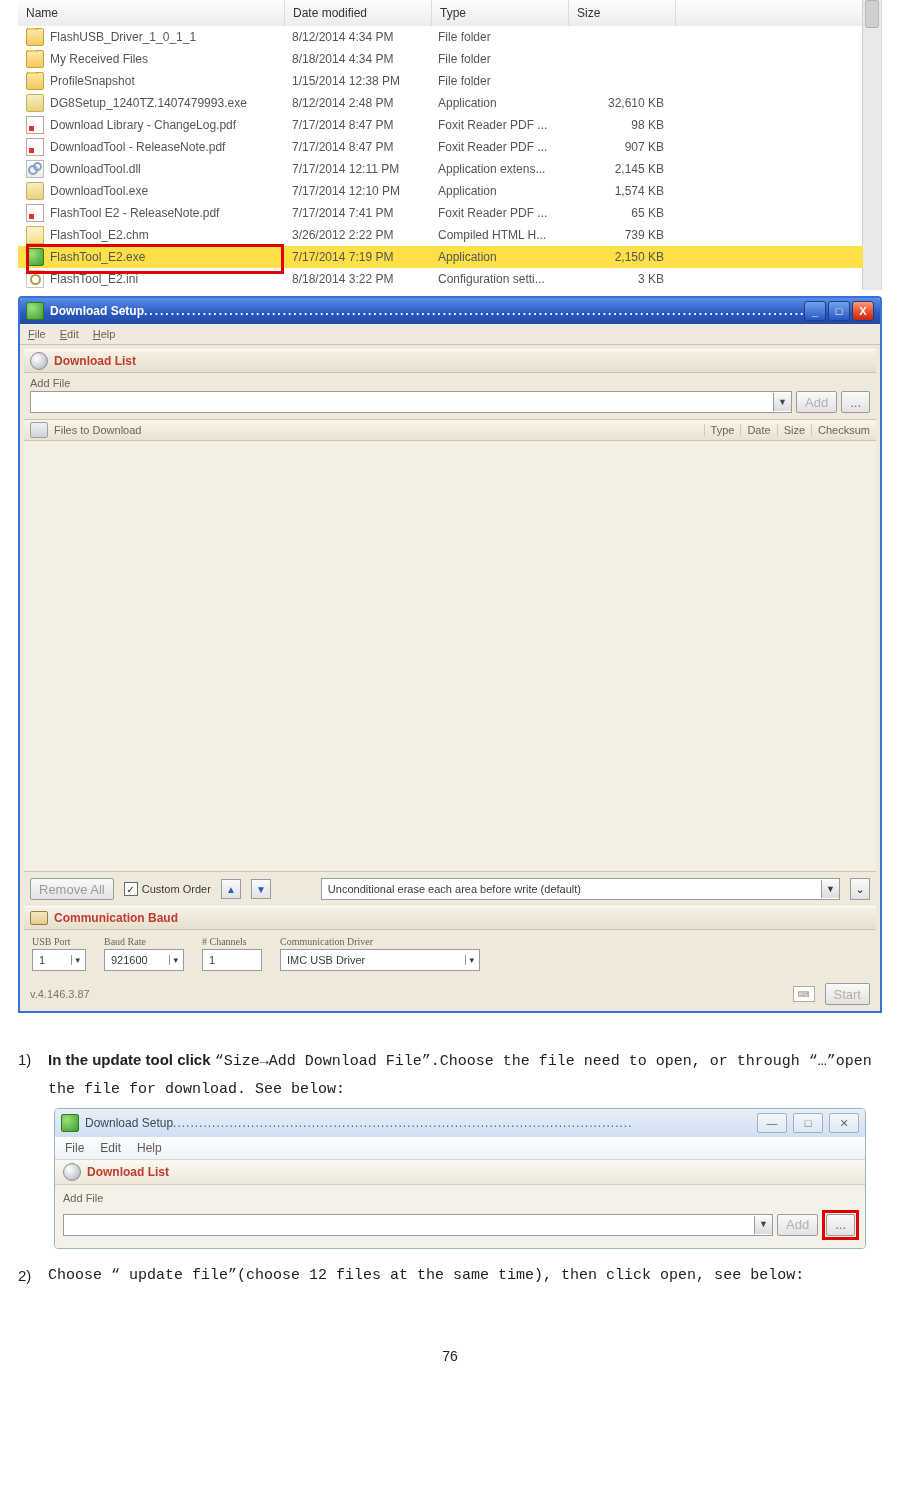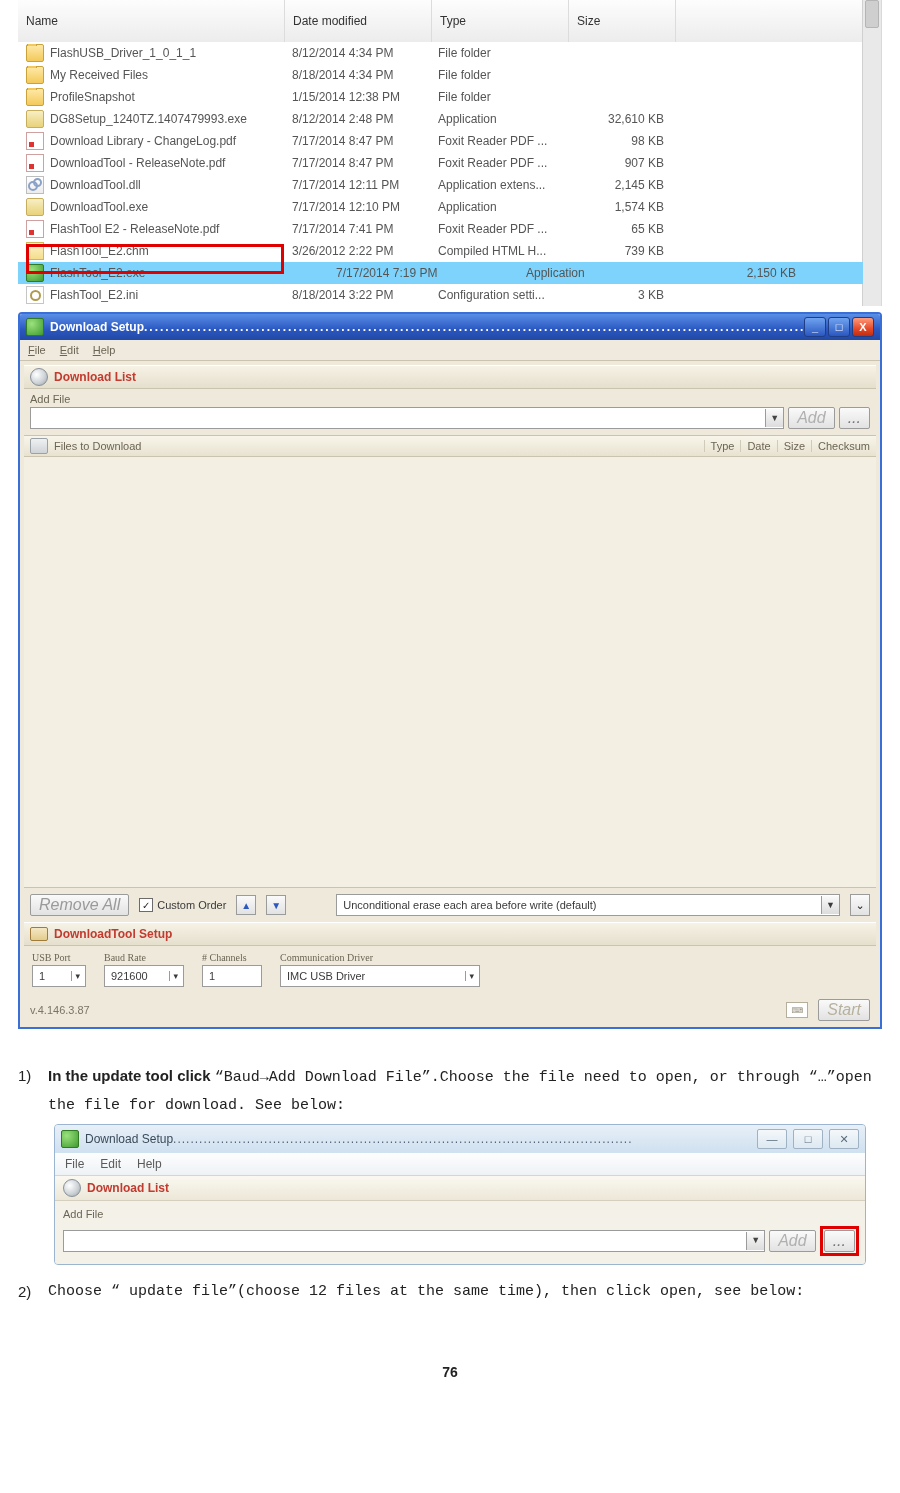--- a/index.html
+++ b/index.html
@@ -1,34 +1,34 @@
 <!DOCTYPE html>
 <html><head>
 <meta charset="utf-8">
 <style>
   html,body{margin:0;padding:0;background:#fff;font-family:"Segoe UI",Tahoma,Arial,sans-serif;font-size:12px;color:#222;}
   .page{width:900px;margin:0 auto;padding:0 18px 40px 18px;box-sizing:border-box;}
   
   .explorer{position:relative;border:1px solid #d9d9d9;border-top:none;border-left:none;border-bottom:none;}
   .explorer .scroll-right{position:absolute;right:0;top:0;bottom:0;width:18px;background:#e9e9e9;border-left:1px solid #d0d0d0;}
   .explorer .scroll-right .thumb{position:absolute;left:2px;right:2px;top:0;height:26px;background:#cfcfcf;border:1px solid #b5b5b5;border-radius:2px;}
-  .ex-head{display:flex;align-items:stretch;height:42px;font-size:12px;color:#333;background:linear-gradient(#fdfdfd,#ececec);}
+  .ex-head{display:flex;align-items:stretch;height:26px;font-size:12px;color:#333;background:linear-gradient(#fdfdfd,#ececec);}
   .ex-head .col{display:flex;align-items:center;padding:0 8px;border-right:1px solid #dcdcdc;white-space:nowrap;}
   .col-name{width:250px;}
   .col-date{width:130px;}
   .col-type{width:120px;}
   .col-size{width:90px;justify-content:flex-start;}
   .ex-rows{padding-right:18px;}
   .ex-row{display:flex;align-items:center;height:22px;font-size:12px;color:#555;}
   .ex-row .cell{padding:0 8px;white-space:nowrap;overflow:hidden;text-overflow:ellipsis;}
   .ex-row .c-name{width:250px;display:flex;align-items:center;gap:6px;}
   .ex-row .c-date{width:130px;}
   .ex-row .c-type{width:120px;}
   .ex-row .c-size{width:90px;text-align:right;padding-right:18px;}
-  .ex-row.sel{background:#7dd3fc;gap:44px;}
+  .ex-row.sel{background:#fde047;}
   .ex-row.hl{position:relative;z-index:1;}
   .redbox{position:absolute;left:8px;width:252px;height:24px;border:3px solid #e00000;pointer-events:none;z-index:2;}
   .ficon{width:16px;height:16px;flex:none;display:inline-block;}
   
   .ic-folder{background:linear-gradient(#ffe9a8,#f3c95b);border:1px solid #caa23a;border-radius:2px;position:relative;}
   .ic-folder:before{content:"";position:absolute;left:0;top:-4px;width:8px;height:4px;background:#f3c95b;border:1px solid #caa23a;border-bottom:none;border-radius:2px 2px 0 0;}
   .ic-exe{background:linear-gradient(#f7eec3,#e8d27a);border:1px solid #c6ae5c;border-radius:2px;}
   .ic-pdf{background:#fff;border:1px solid #cfa0a0;position:relative;}
   .ic-pdf:before{content:"";position:absolute;left:2px;bottom:2px;width:5px;height:5px;background:#d33;}
   .ic-dll{background:linear-gradient(#fff,#ececec);border:1px solid #bdbdbd;position:relative;}
@@ -50,21 +50,21 @@
   .wbtn.close{background:linear-gradient(#ff9a7a,#e44a2a 60%,#c22b0f);}
   .xp-menu{height:20px;background:#efeadd;border-bottom:1px solid #c9c3b0;display:flex;align-items:center;gap:14px;padding:0 8px;font-size:11px;color:#6b6555;}
   .xp-menu span u{text-decoration:underline;}
   .xp-body{background:#eee9da;padding:4px 4px 2px 4px;}
   .section-hdr{display:flex;align-items:center;gap:6px;height:22px;background:linear-gradient(#f6f2e5,#e5dfcd);border-top:1px solid #fff;border-bottom:1px solid #c9c3b0;padding:0 6px;color:#c33a2f;font-weight:bold;font-size:12px;}
   .disc-ico{width:16px;height:16px;border-radius:50%;background:radial-gradient(circle at 35% 35%,#fff,#cfd4d8 55%,#9aa2a8);border:1px solid #88909a;}
   .addfile-row{padding:4px 6px 2px 6px;font-size:11px;color:#6b6555;}
   .addfile-ctrls{display:flex;align-items:center;gap:4px;padding:0 6px 6px 6px;}
   .combo{flex:1;height:20px;background:#fff;border:1px solid #9b9b9b;display:flex;align-items:center;justify-content:flex-end;}
   .combo .arrow{width:17px;height:18px;border-left:1px solid #9b9b9b;background:linear-gradient(#fafafa,#dcdcdc);display:flex;align-items:center;justify-content:center;font-size:9px;color:#444;}
-  .btn{height:20px;padding:0 8px;border:1px solid #9b9b9b;background:linear-gradient(#fafafa,#e2e2e2);font-size:16px;color:#777;border-radius:2px;display:flex;align-items:center;font-style:italic;}
+  .btn{height:20px;padding:0 8px;border:1px solid #9b9b9b;background:linear-gradient(#fafafa,#e2e2e2);font-size:13px;color:#777;border-radius:2px;display:flex;align-items:center;}
   .btn.disabled{color:#b0b0b0;}
   .filelist-hdr{display:flex;align-items:center;height:20px;background:linear-gradient(#f8f5ea,#e8e2d0);border:1px solid #c9c3b0;border-left:none;border-right:none;font-size:11px;color:#6b6555;text-align:right;}
   .filelist-hdr .fh-left{display:flex;align-items:center;gap:6px;padding-left:6px;flex:1;}
   .filelist-hdr .fh-cols{display:flex;}
   .filelist-hdr .fh-cols span{padding:0 6px;border-left:1px solid #d0cab8;}
   .hdd-ico{width:16px;height:14px;border:1px solid #9aa2a8;background:linear-gradient(#f0f0f0,#cfd4d8);border-radius:2px;}
   .filelist-body{height:430px;background:#f3efe2;border-bottom:1px solid #c9c3b0;}
   .bottombar{display:flex;align-items:center;gap:10px;padding:6px 6px;}
   .bottombar .btn{color:#9a9a9a;}
   .chk{display:flex;align-items:center;gap:4px;font-size:11px;color:#3a3a3a;}
@@ -92,21 +92,21 @@
   .w7-title .dots7{flex:1;letter-spacing:1px;overflow:hidden;white-space:nowrap;color:#506278;}
   .w7-title .wbtns7{display:flex;gap:6px;}
   .w7btn{width:28px;height:18px;border:1px solid #9fb2c4;border-radius:2px;background:linear-gradient(#f4f8fb,#dde8f1);display:flex;align-items:center;justify-content:center;font-size:11px;color:#5a6b7c;}
   .w7-menu{height:22px;background:linear-gradient(#fdfdfd,#eef2f5);border-bottom:1px solid #cfd7de;display:flex;align-items:center;gap:16px;padding:0 10px;font-size:12px;color:#5a5a5a;}
   .w7-body{background:#f4f1e8;}
   .w7-dlhdr{display:flex;align-items:center;gap:6px;height:24px;padding:0 8px;color:#c33a2f;font-weight:bold;font-size:12px;background:linear-gradient(#faf8f0,#ece7d8);border-bottom:1px solid #d4cfbe;}
   .w7-add{padding:4px 8px 2px 8px;font-size:11px;color:#6b6555;}
   .w7-row{display:flex;align-items:center;gap:4px;padding:0 6px 8px 8px;}
   .w7-row .combo{flex:1;}
   .redbox2{border:3px solid #e00000;padding:1px;display:flex;}
-  .page-num{text-align:center;margin-top:60px;font-size:14px;font-weight:bold;}
+  .page-num{text-align:center;margin-top:60px;font-size:14px;}
 </style>
 </head>
 <body>
 <div class="page">
 
 <div class="explorer">
   <div class="ex-head">
     <div class="col col-name">
           <span>Name</span>
         </div>
@@ -288,21 +288,21 @@
       <div class="arrowbtn">▼</div>
       <div style="flex:0 0 30px"></div>
       <div class="erase-combo">
         <span>Unconditional erase each area before write (default)</span>
         <div class="arrow" style="width:17px;height:18px;border-left:1px solid #9b9b9b;background:linear-gradient(#fafafa,#dcdcdc);display:flex;align-items:center;justify-content:center;font-size:9px;">▼</div>
       </div>
       <div class="pinbtn">⌄</div>
     </div>
     <div class="section-hdr">
       <span class="comm-ico"></span>
-      <span>DownloadTool Setup</span>
+      <span>Communication Baud</span>
     </div>
     <div class="comm-body">
       <div class="field">
         <label>USB Port</label>
         <div class="inp" style="width:44px;">
               <span>1</span>
               <span style="font-size:9px;border-left:1px solid #9b9b9b;padding:0 3px;">▾</span>
             </div>
       </div>
       <div class="field">
@@ -333,21 +333,21 @@
         <div class="btn disabled" style="color:#b6b09c;">Start</div>
       </div>
     </div>
   </div>
 </div>
 
 <div class="bodytext">
   <div class="item step1">
     <div class="num">1)</div>
     <div>
-      <span class="lead">In the update tool click </span><span class="mono">“Baud→Add Download File”</span><span class="mono">.Choose the file need to open, or through </span><span class="mono">“…”</span><span class="mono">open the file for download. See below:</span>
+      <span class="lead">In the update tool click </span><span class="mono">“Size→Add Download File”</span><span class="mono">.Choose the file need to open, or through </span><span class="mono">“…”</span><span class="mono">open the file for download. See below:</span>
     </div>
   </div>
 
   <div class="w7win">
     <div class="w7-title">
       <span class="ficon ic-green" style="margin-right:6px;"></span>
       <span>Download Setup</span>
       <span class="dots7">..........................................................................................................</span>
       <div class="wbtns7">
         <div class="w7btn">—</div>

